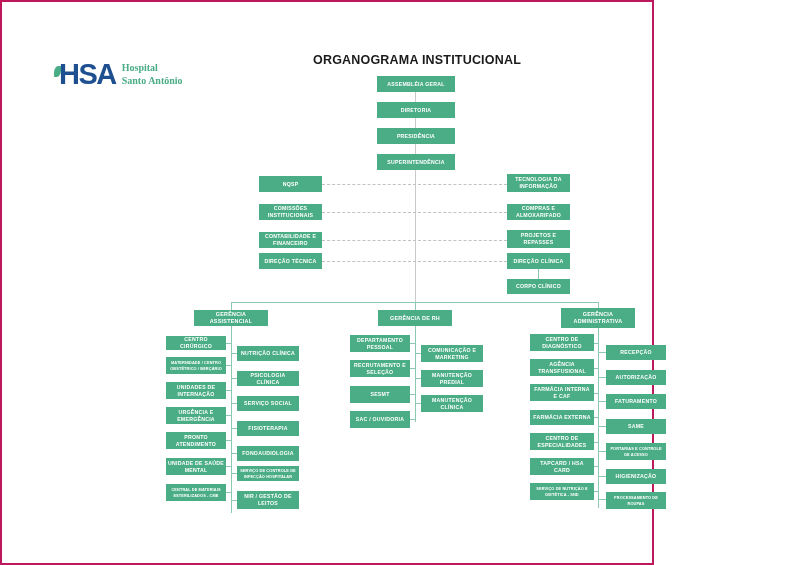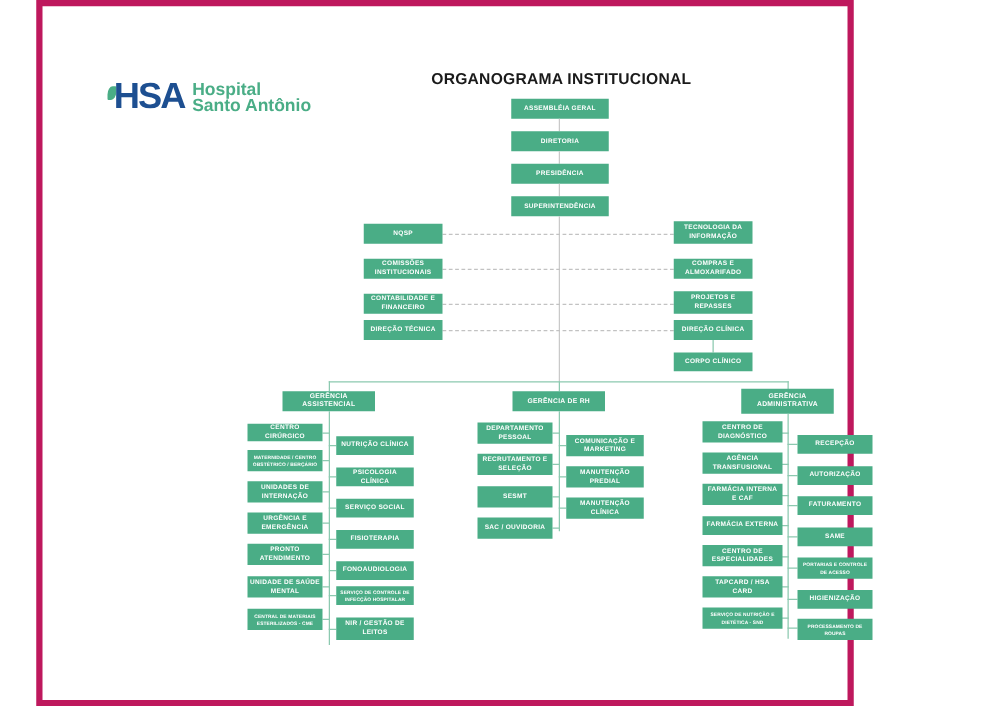--- a/index.html
+++ b/index.html
@@ -6,39 +6,38 @@
   body{
     width:800px;height:565px;
     background:#ffffff;
     font-family:"Liberation Sans", sans-serif;
     overflow:hidden;
   }
   #page{
     position:relative;
     width:654px;height:565px;
     background:#ffffff;
-    border:5px solid #be185d;
+    border:2px solid #be185d;
     box-sizing:border-box;
-    margin-left:29px;
   }
 
   
   #logo{position:absolute;left:52px;top:58px;display:flex;align-items:center;}
   #logo .leaf{
     width:7px;height:11px;background:#4aad86;
     border-radius:60% 10% 60% 10%;
     margin-right:-2px;margin-top:-6px;
   }
   #logo .hsa{
     font-size:29px;font-weight:bold;color:#1d4f91;
     letter-spacing:-1.5px;line-height:1;
   }
   #logo .words{
     margin-left:6px;color:#4aad86;font-weight:bold;
-    font-size:14px;line-height:12.5px;
+    font-size:10px;line-height:12.5px;font-family:Liberation Serif, serif;
   }
 
   
   #title{
     position:absolute;top:51px;left:15px;width:800px;
     text-align:center;font-size:12.5px;font-weight:bold;
     color:#1a1a1a;letter-spacing:.2px;
   }
 
   

